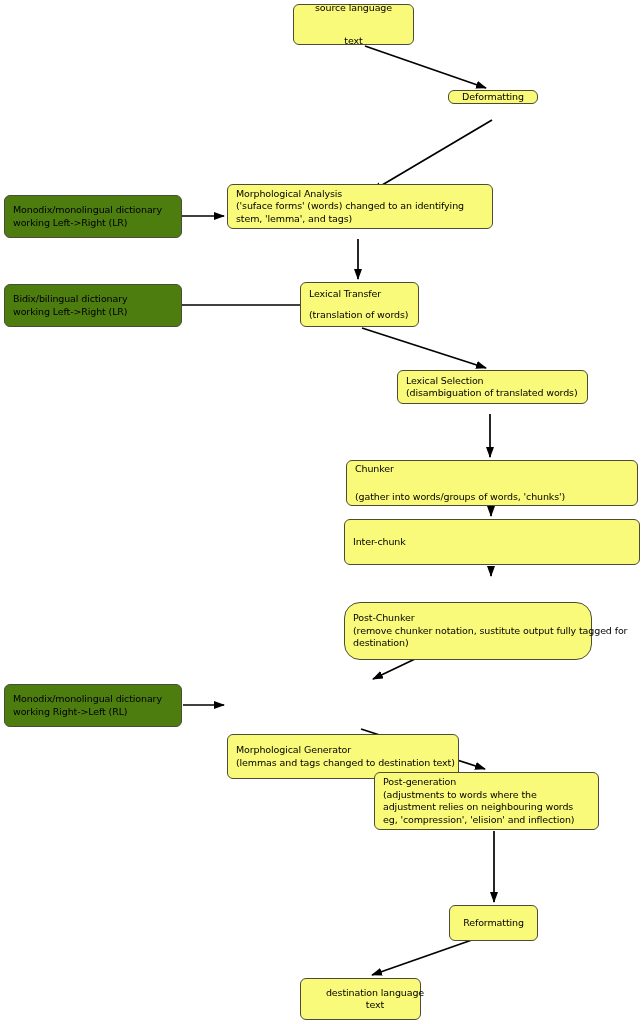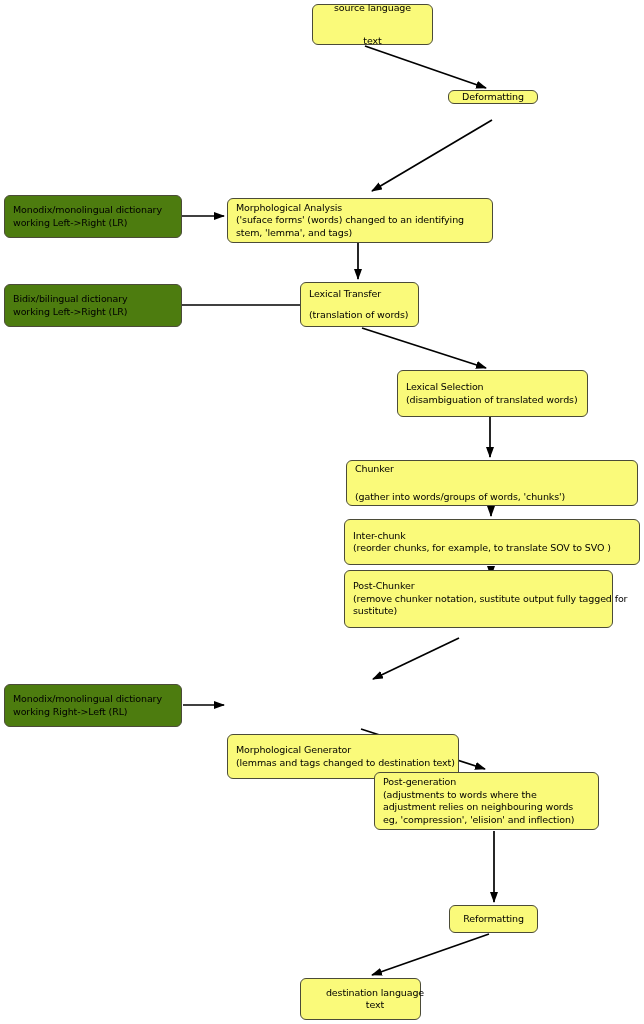--- a/index.html
+++ b/index.html
@@ -43,89 +43,88 @@
     <line class="edge" x1="490" y1="414" x2="490" y2="457" marker-end="url(#ah)"></line>
     <line class="edge" x1="491" y1="507" x2="491" y2="516" marker-end="url(#ah)"></line>
     <line class="edge" x1="491" y1="566" x2="491" y2="576" marker-end="url(#ah)"></line>
     <line class="edge" x1="459" y1="638" x2="373" y2="679" marker-end="url(#ah)"></line>
     <line class="edge" x1="183" y1="705" x2="224" y2="705" marker-end="url(#ah)"></line>
     <line class="edge" x1="361" y1="729" x2="485" y2="769" marker-end="url(#ah)"></line>
     <line class="edge" x1="494" y1="831" x2="494" y2="902" marker-end="url(#ah)"></line>
     <line class="edge" x1="489" y1="934" x2="372" y2="975" marker-end="url(#ah)"></line>
   </svg>
 
-  <div class="node main center" style="left:312px;top:4px;width:121px;height:41px;gap:20px;">
+  <div class="node main center" style="left:293px;top:4px;width:121px;height:41px;gap:20px;">
     <div class="ln">source language</div>
     <div class="ln">text</div>
   </div>
 
   <div class="node main center" style="left:448px;top:90px;width:90px;height:14px;">
     <div class="ln">Deformatting</div>
   </div>
 
   <div class="node pale left" style="left:4px;top:195px;width:178px;height:43px;">
     <div class="ln">Monodix/monolingual dictionary</div>
     <div class="ln">working Left-&gt;Right (LR)</div>
   </div>
 
-  <div class="node main left" style="left:227px;top:198px;width:266px;height:45px;">
+  <div class="node main left" style="left:227px;top:184px;width:266px;height:45px;">
     <div class="ln">Morphological Analysis</div>
     <div class="ln">('suface forms' (words) changed to an identifying</div>
     <div class="ln">stem, 'lemma', and tags)</div>
   </div>
 
   <div class="node pale left" style="left:4px;top:284px;width:178px;height:43px;">
     <div class="ln">Bidix/bilingual dictionary</div>
     <div class="ln">working Left-&gt;Right (LR)</div>
   </div>
 
   <div class="node main left" style="left:300px;top:282px;width:119px;height:45px;gap:8px;">
     <div class="ln">Lexical Transfer</div>
     <div class="ln">(translation of words)</div>
   </div>
 
-  <div class="node main left" style="left:397px;top:370px;width:191px;height:47px;">
+  <div class="node main left" style="left:397px;top:370px;width:191px;height:34px;">
     <div class="ln">Lexical Selection</div>
     <div class="ln">(disambiguation of translated words)</div>
   </div>
 
   <div class="node main left" style="left:346px;top:460px;width:292px;height:46px;gap:16px;">
     <div class="ln">Chunker</div>
     <div class="ln">(gather into words/groups of words, 'chunks')</div>
   </div>
 
   <div class="node main left" style="left:344px;top:519px;width:296px;height:46px;">
     <div class="ln">Inter-chunk</div>
-    <div class="ln">(reorder chunks, for example, to translate SOV to SVO )</div>
   </div>
 
-  <div class="node main left" style="left:344px;top:570px;width:269px;height:58px;">
+  <div class="node main left" style="left:344px;top:602px;width:248px;height:58px;border-radius:16px;">
     <div class="ln">Post-Chunker</div>
     <div class="ln">(remove chunker notation, sustitute output fully tagged for</div>
-    <div class="ln">sustitute)</div>
+    <div class="ln">destination)</div>
   </div>
 
   <div class="node pale left" style="left:4px;top:684px;width:178px;height:43px;">
     <div class="ln">Monodix/monolingual dictionary</div>
     <div class="ln">working Right-&gt;Left (RL)</div>
   </div>
 
   <div class="node main left" style="left:227px;top:714px;width:232px;height:45px;margin-top:20px;">
     <div class="ln">Morphological Generator</div>
     <div class="ln">(lemmas and tags changed to destination text)</div>
   </div>
 
   <div class="node main left" style="left:374px;top:772px;width:225px;height:58px;">
     <div class="ln">Post-generation</div>
     <div class="ln">(adjustments to words where the</div>
     <div class="ln">adjustment relies on neighbouring words</div>
     <div class="ln">eg, 'compression', 'elision' and inflection)</div>
   </div>
 
-  <div class="node main center" style="left:449px;top:905px;width:89px;height:28px;">
+  <div class="node main center" style="left:449px;top:905px;width:89px;height:36px;">
     <div class="ln">Reformatting</div>
   </div>
 
   <div class="node main center" style="left:300px;top:978px;width:121px;height:42px;padding-left:31px;">
     <div class="ln">destination language</div>
     <div class="ln">text</div>
   </div>
 
 </div>
 

